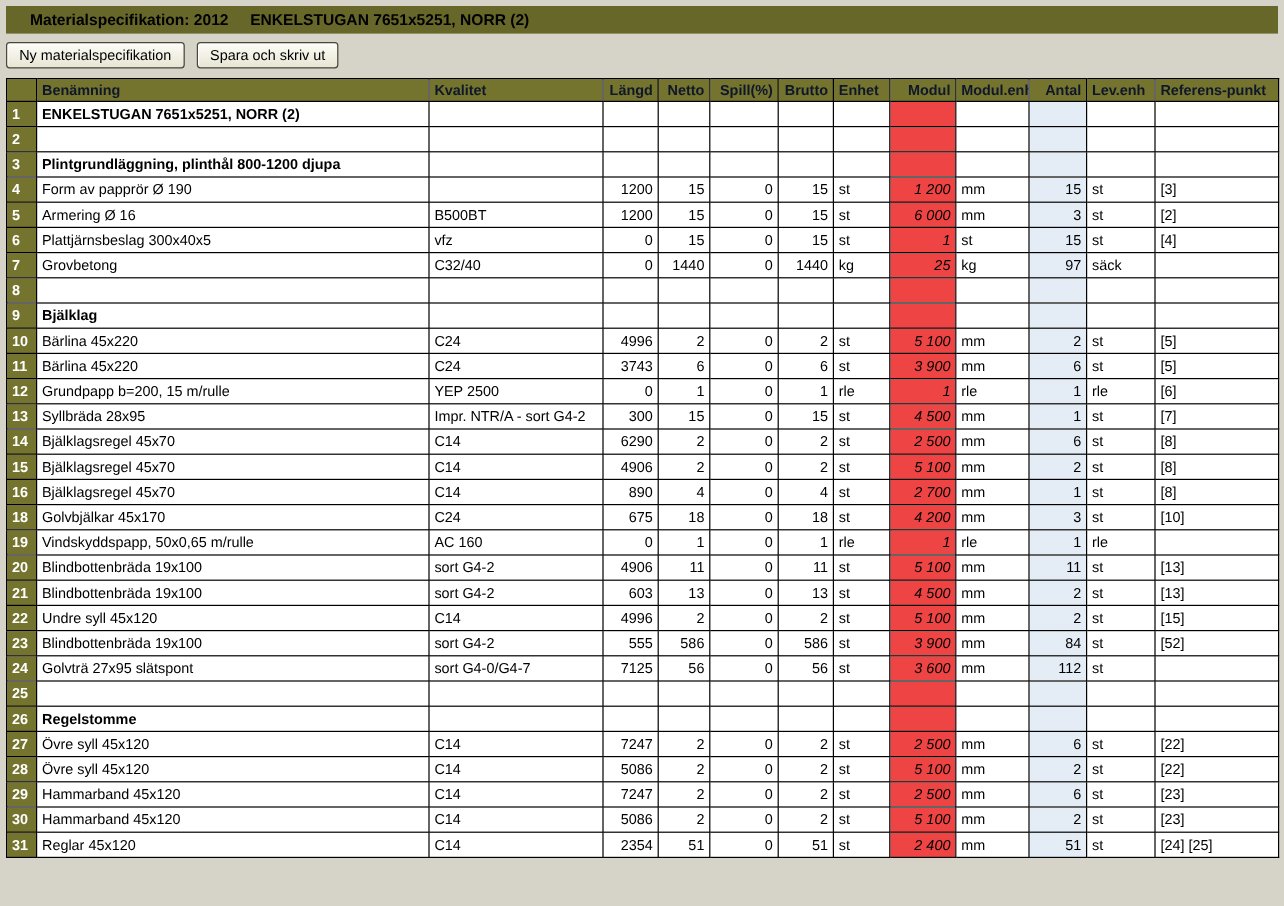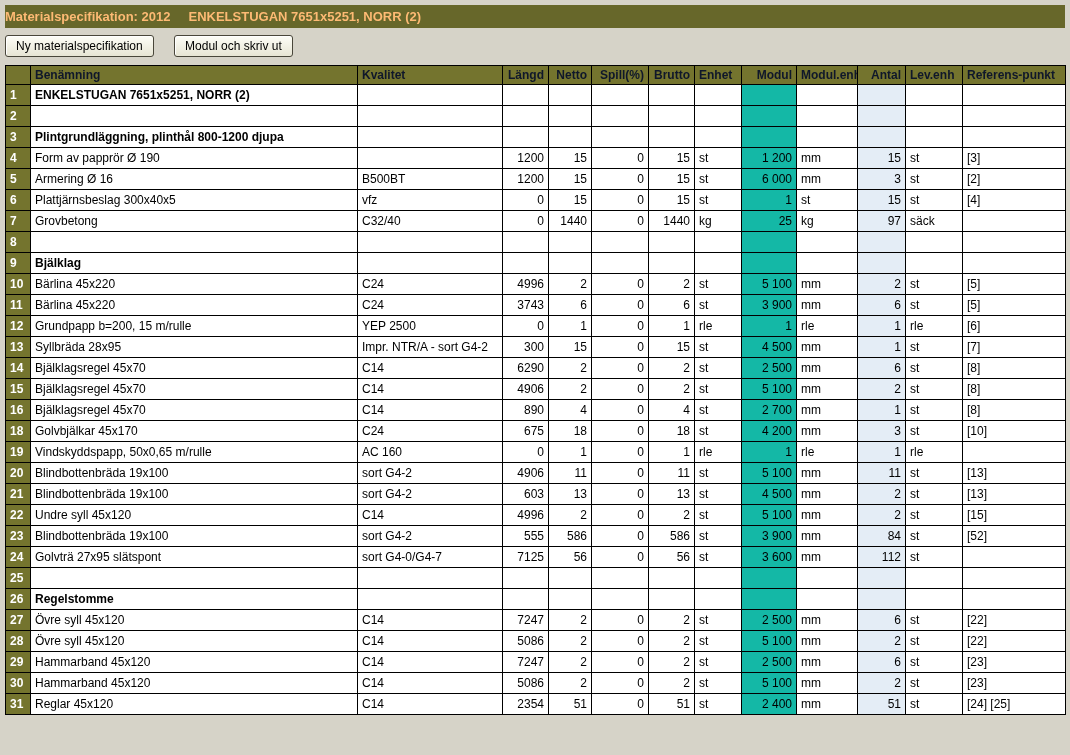--- a/index.html
+++ b/index.html
@@ -6,36 +6,36 @@
   html, body { margin: 0; padding: 0; }
   body {
     width: 1070px; height: 755px; overflow: hidden;
     background: #d6d3c8;
     font-family: "Liberation Sans", sans-serif;
     font-size: 12px; color: #000;
   }
   .page { padding: 5px; }
 
   .titlebar {
-    background: #67672a; color: #fdba74;
+    background: #67672a; color: #000000;
     font-weight: bold; font-size: 13px;
-    padding: 4px 0; height: 23px;
+    padding: 4px 20px; height: 23px;
     white-space: nowrap; overflow: hidden;
   }
   .titlebar .t2 { margin-left: 18px; }
 
   .toolbar { padding: 7px 0 8px 0; }
   button.btn {
     font-family: "Liberation Sans", sans-serif;
     font-size: 12px; color: #000;
     background: linear-gradient(#fdfdf7, #e7e5d4);
     border: 1px solid #49463a;
     border-radius: 3px;
     padding: 3px 10px;
-    margin-right: 17px;
+    margin-right: 7px;
     box-shadow: inset 1px 1px 0 #ffffff;
     cursor: pointer;
   }
 
   table.spec {
     border-collapse: collapse; table-layout: fixed;
     width: 1060px; background: #fff; font-size: 12px;
   }
   .spec th, .spec td {
     border: 1px solid #000;
@@ -47,36 +47,36 @@
   .spec thead th {
     background: #74742e; color: #0f172a;
     font-weight: bold; height: 19px;
   }
   .spec td.num {
     background: #74742e; color: #fff;
     font-weight: bold; text-align: left;
   }
   .left  { text-align: left; }
   .right { text-align: right; }
-  td.modul { background: #14b8a6; }
+  td.modul { background: #ef4444; font-style: italic; }
   td.antal { background: #e4edf6; }
   td.bold  { font-weight: bold; }
 </style>
 </head>
 <body>
 
 <div class="page">
 
   <div class="titlebar">
     <span>Materialspecifikation: 2012</span><span class="t2">ENKELSTUGAN 7651x5251, NORR (2)</span>
   </div>
 
   <div class="toolbar">
     <button class="btn" type="button">Ny materialspecifikation</button>
-    <button class="btn" type="button">Modul och skriv ut</button>
+    <button class="btn" type="button">Spara och skriv ut</button>
   </div>
 
   <table class="spec">
     <colgroup>
       <col style="width:25px">
         <col style="width:327px">
         <col style="width:145px">
       <col style="width:46px">
         <col style="width:43px">
         <col style="width:57px">

